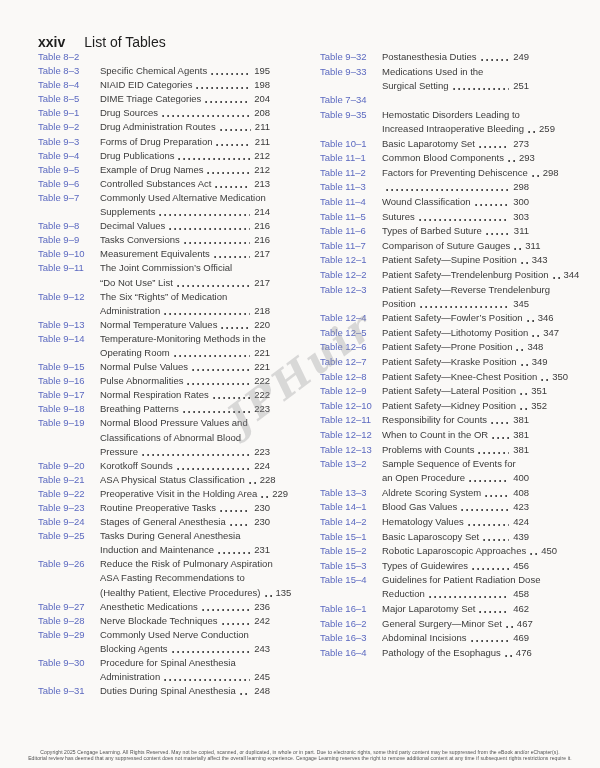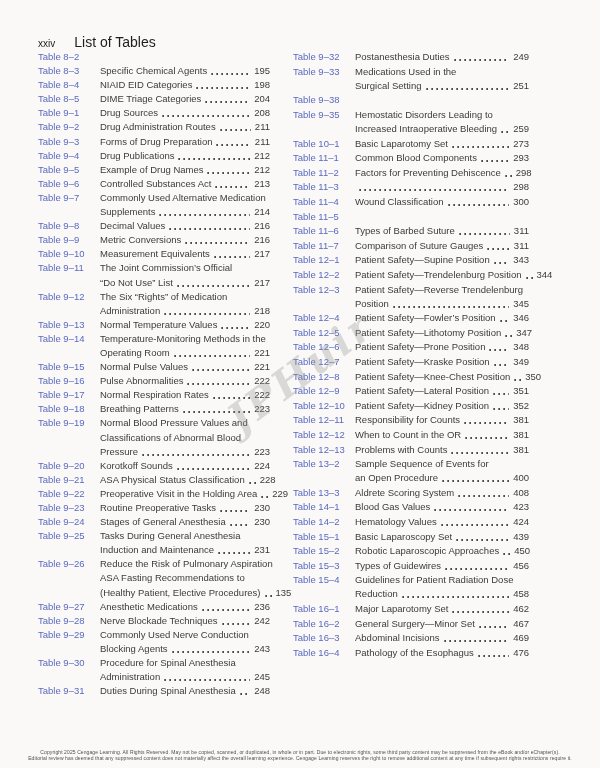--- a/index.html
+++ b/index.html
@@ -3,27 +3,27 @@
 <meta charset="utf-8">
 <style>
   html,body{margin:0;padding:0;}
   body{
     width:600px;height:768px;position:relative;overflow:hidden;
     background:#faf9f7;
     font-family:"Liberation Sans","DejaVu Sans",sans-serif;
     -webkit-font-smoothing:antialiased;
   }
   .page-header{position:absolute;top:33px;left:38px;white-space:nowrap;}
-  .folio{font-size:10px;font-weight:normal;color:#1e1e1e;}
+  .folio{font-size:14px;font-weight:bold;color:#1e1e1e;}
   .header-title{font-size:14px;color:#1e1e1e;margin-left:19px;}
   .toc-col{position:absolute;top:50px;font-size:9.5px;color:#3b3b3b;}
   #col-left{left:38px;width:232px;}
   #col-right{left:293px;width:236px;}
   .entry{display:flex;align-items:flex-start;}
-  #col-right .entry{margin-bottom:0.5px;}
+  #col-right .entry{margin-bottom:0.5px;margin-left:27px;}
   .num{
     width:62px;flex-shrink:0;color:#5b69c0;line-height:14.1px;
     cursor:pointer;
   }
   .body{flex:1;min-width:0;}
   .line{display:flex;line-height:14.1px;}
   .ltext{white-space:nowrap;}
   .dots{
     flex:1 0 8px;margin:0 4px 0 3px;
     background-image:radial-gradient(circle at 1.2px 1px,#4a4a4a 0.8px,rgba(0,0,0,0) 1px);
@@ -164,21 +164,21 @@
           <span class="ltext">Decimal Values</span>
           <span class="dots"></span>
           <span class="pg">216</span>
         </div>
       </div>
     </div>
     <div class="entry">
       <span class="num">Table 9–9</span>
       <div class="body">
         <div class="line">
-          <span class="ltext">Metric Conversions</span>
+          <span class="ltext">Tasks Conversions</span>
           <span class="dots"></span>
           <span class="pg">216</span>
         </div>
       </div>
     </div>
     <div class="entry">
       <span class="num">Table 9–10</span>
       <div class="body">
         <div class="line">
           <span class="ltext">Measurement Equivalents</span>
@@ -446,21 +446,21 @@
           <span class="ltext">Medications Used in the</span>
         </div>
         <div class="line">
           <span class="ltext">Surgical Setting</span>
           <span class="dots"></span>
           <span class="pg">251</span>
         </div>
       </div>
     </div>
     <div class="entry">
-      <span class="num">Table 9–38</span>
+      <span class="num">Table 7–34</span>
     </div>
     <div class="entry">
       <span class="num">Table 9–35</span>
       <div class="body">
         <div class="line">
           <span class="ltext">Hemostatic Disorders Leading to</span>
         </div>
         <div class="line">
           <span class="ltext">Increased Intraoperative Bleeding</span>
           <span class="dots"></span>
@@ -512,20 +512,27 @@
       <div class="body">
         <div class="line">
           <span class="ltext">Wound Classification</span>
           <span class="dots"></span>
           <span class="pg">300</span>
         </div>
       </div>
     </div>
     <div class="entry">
       <span class="num">Table 11–5</span>
+      <div class="body">
+        <div class="line">
+          <span class="ltext">Sutures</span>
+          <span class="dots"></span>
+          <span class="pg">303</span>
+        </div>
+      </div>
     </div>
     <div class="entry">
       <span class="num">Table 11–6</span>
       <div class="body">
         <div class="line">
           <span class="ltext">Types of Barbed Suture</span>
           <span class="dots"></span>
           <span class="pg">311</span>
         </div>
       </div>

